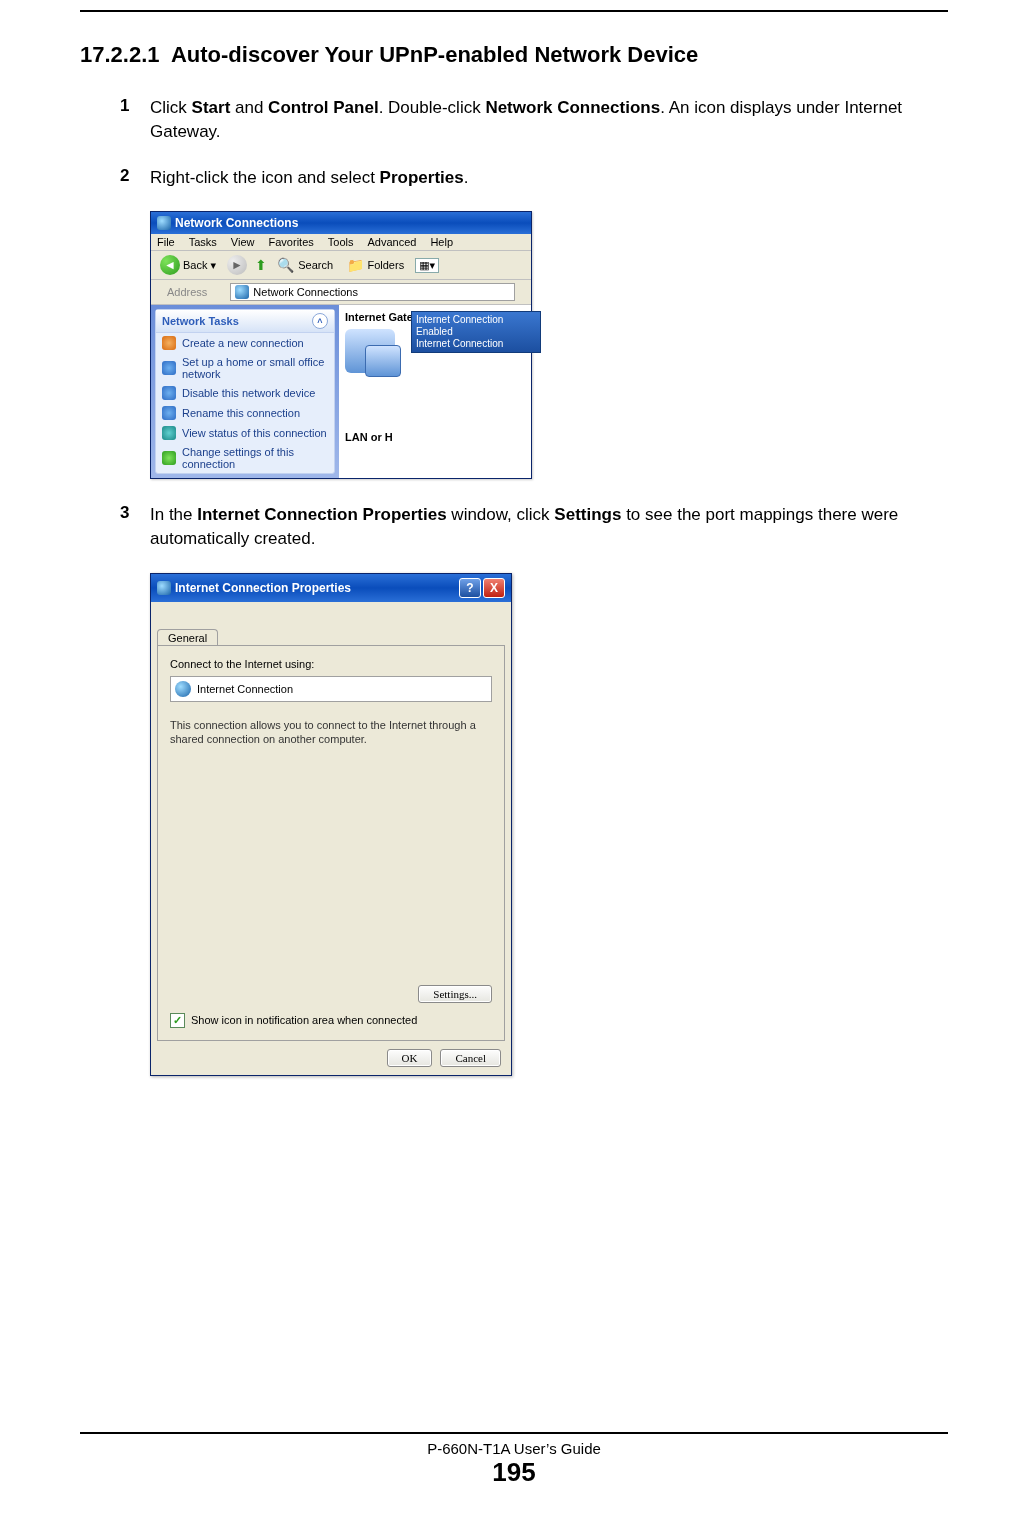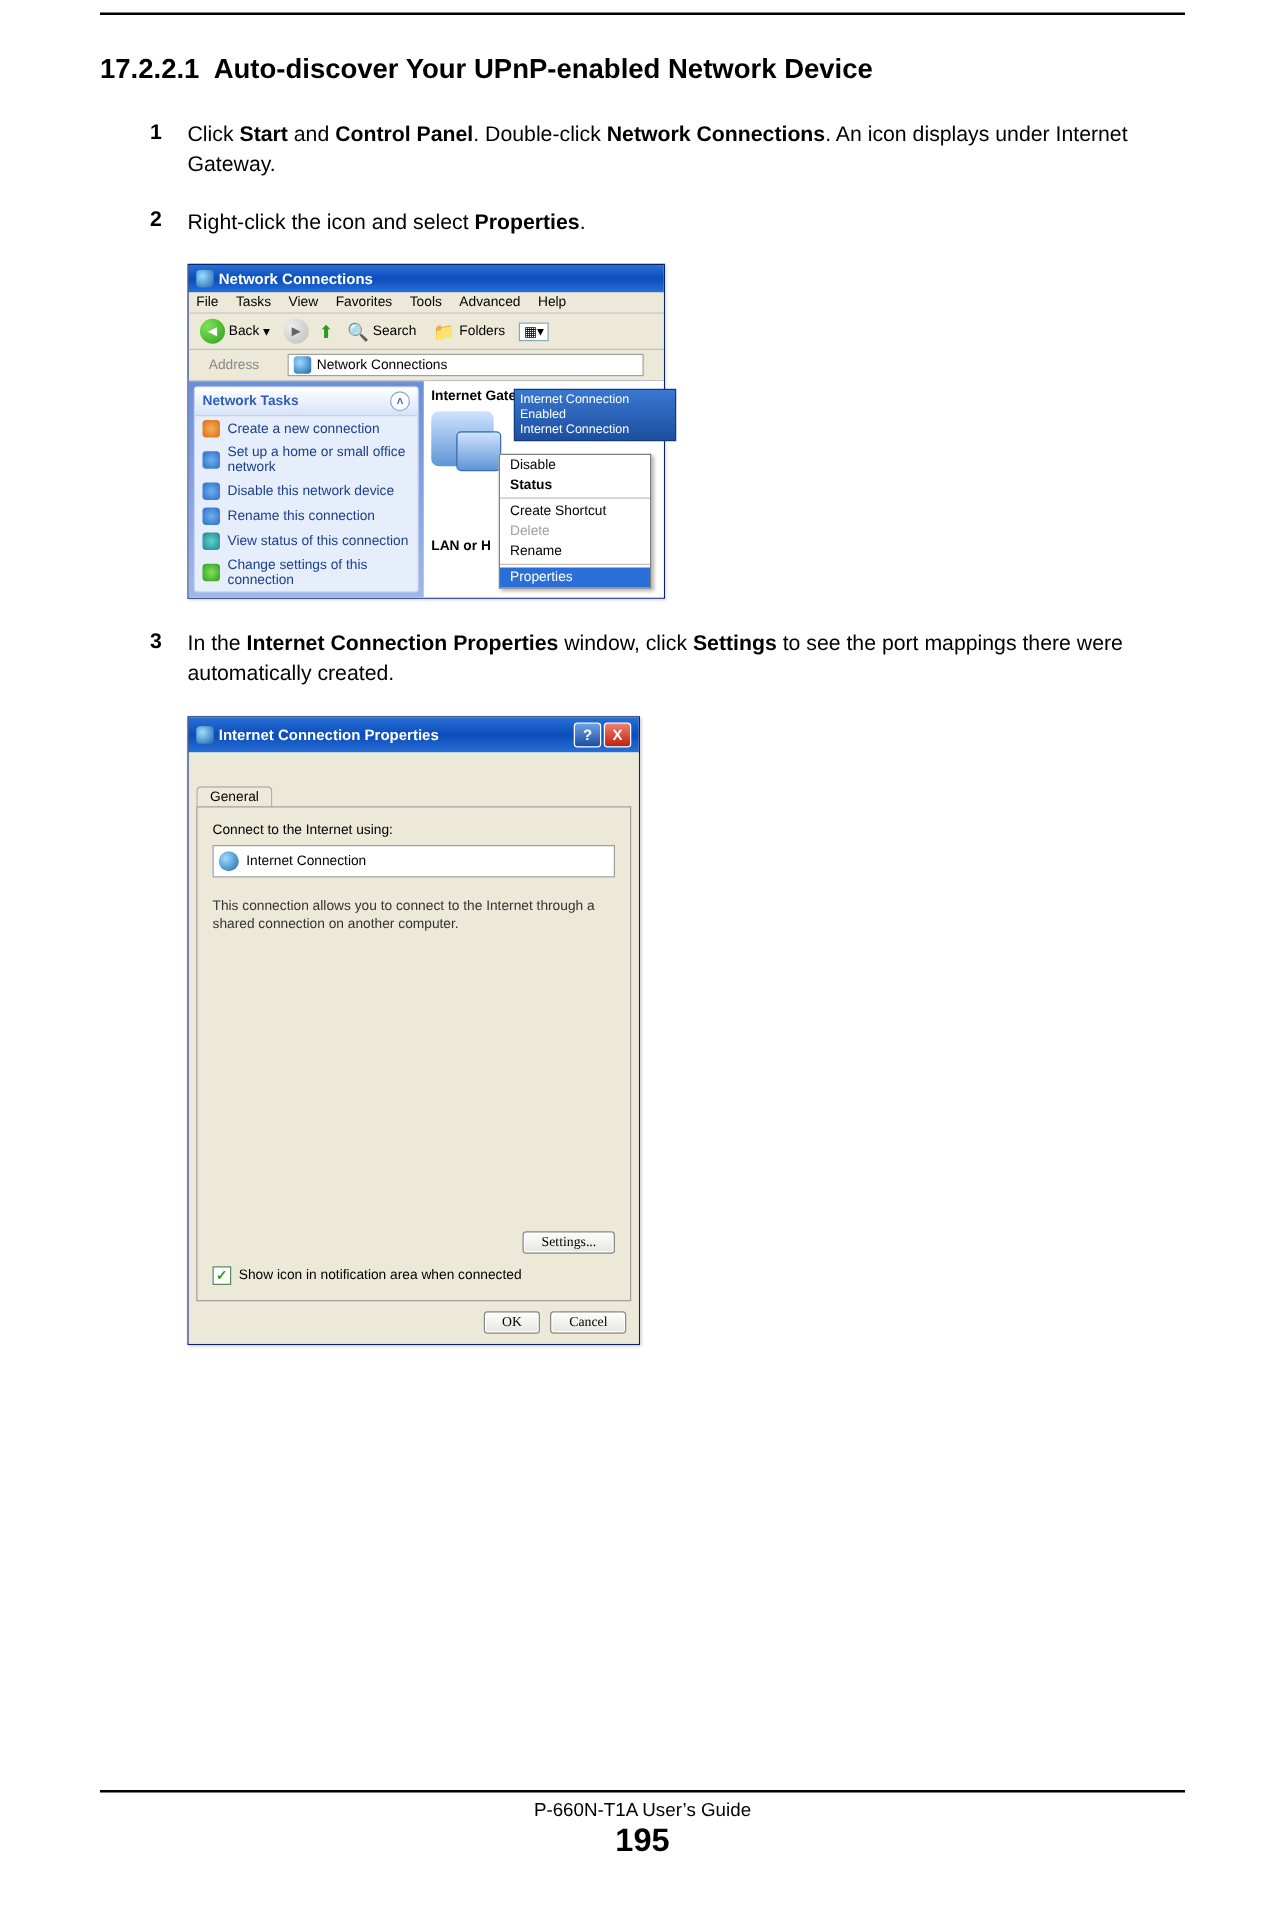--- a/index.html
+++ b/index.html
@@ -329,30 +329,20 @@
       </div>
       <div class="nc-main">
         <div class="nc-section">Internet Gateway</div>
         <div class="nc-icon-big"></div>
         <div class="nc-tooltip">
           <div>Internet Connection</div>
           <div>Enabled</div>
           <div>Internet Connection</div>
         </div>
         <div class="lanlabel">LAN or H</div>
-        <div class="nc-ctxmenu">
-          <div class="ctx-item">Disable</div>
-          <div class="ctx-item bold">Status</div>
-          <div class="ctx-sep"></div>
-          <div class="ctx-item">Create Shortcut</div>
-          <div class="ctx-item disabled">Delete</div>
-          <div class="ctx-item">Rename</div>
-          <div class="ctx-sep"></div>
-          <div class="ctx-item sel">Properties</div>
-        </div>
       </div>
     </div>
   </div>
 
   <div class="step">
     <div class="step-num">3</div>
     <div class="step-text">
       <span>In the </span><b>Internet Connection Properties</b><span> window, click </span><b>Settings</b><span> to see the port mappings there were automatically created.</span>
     </div>
   </div>

